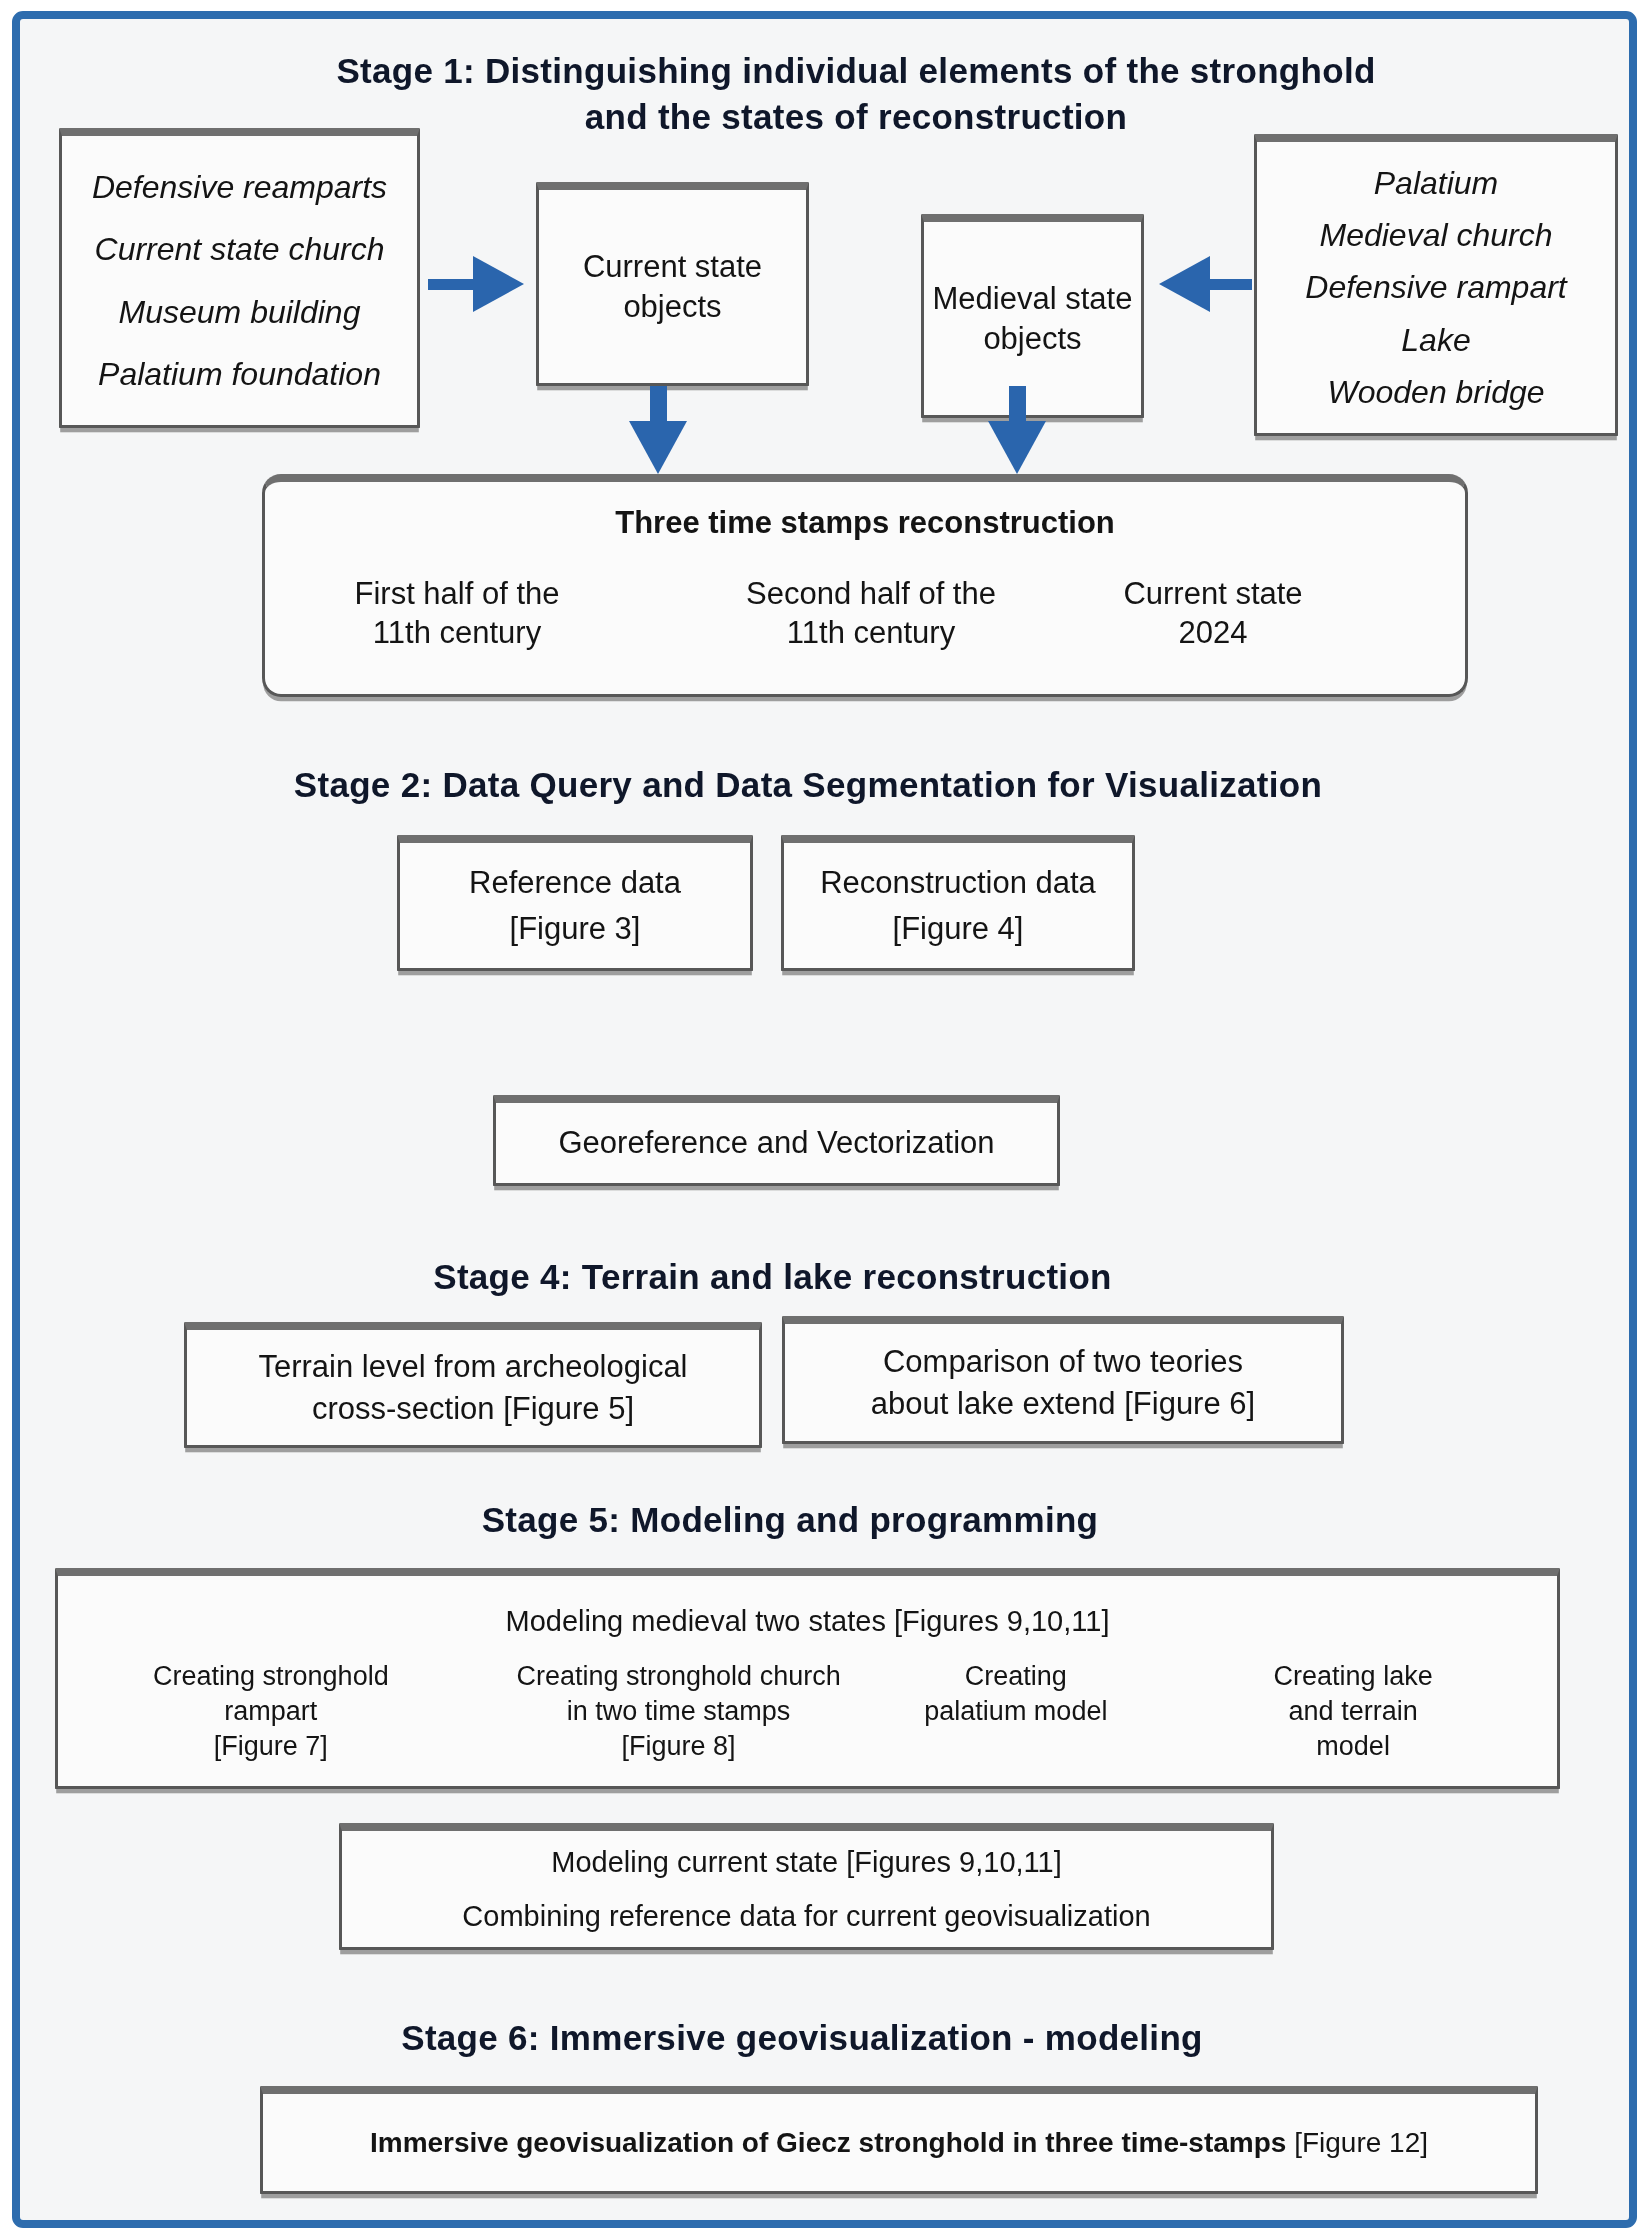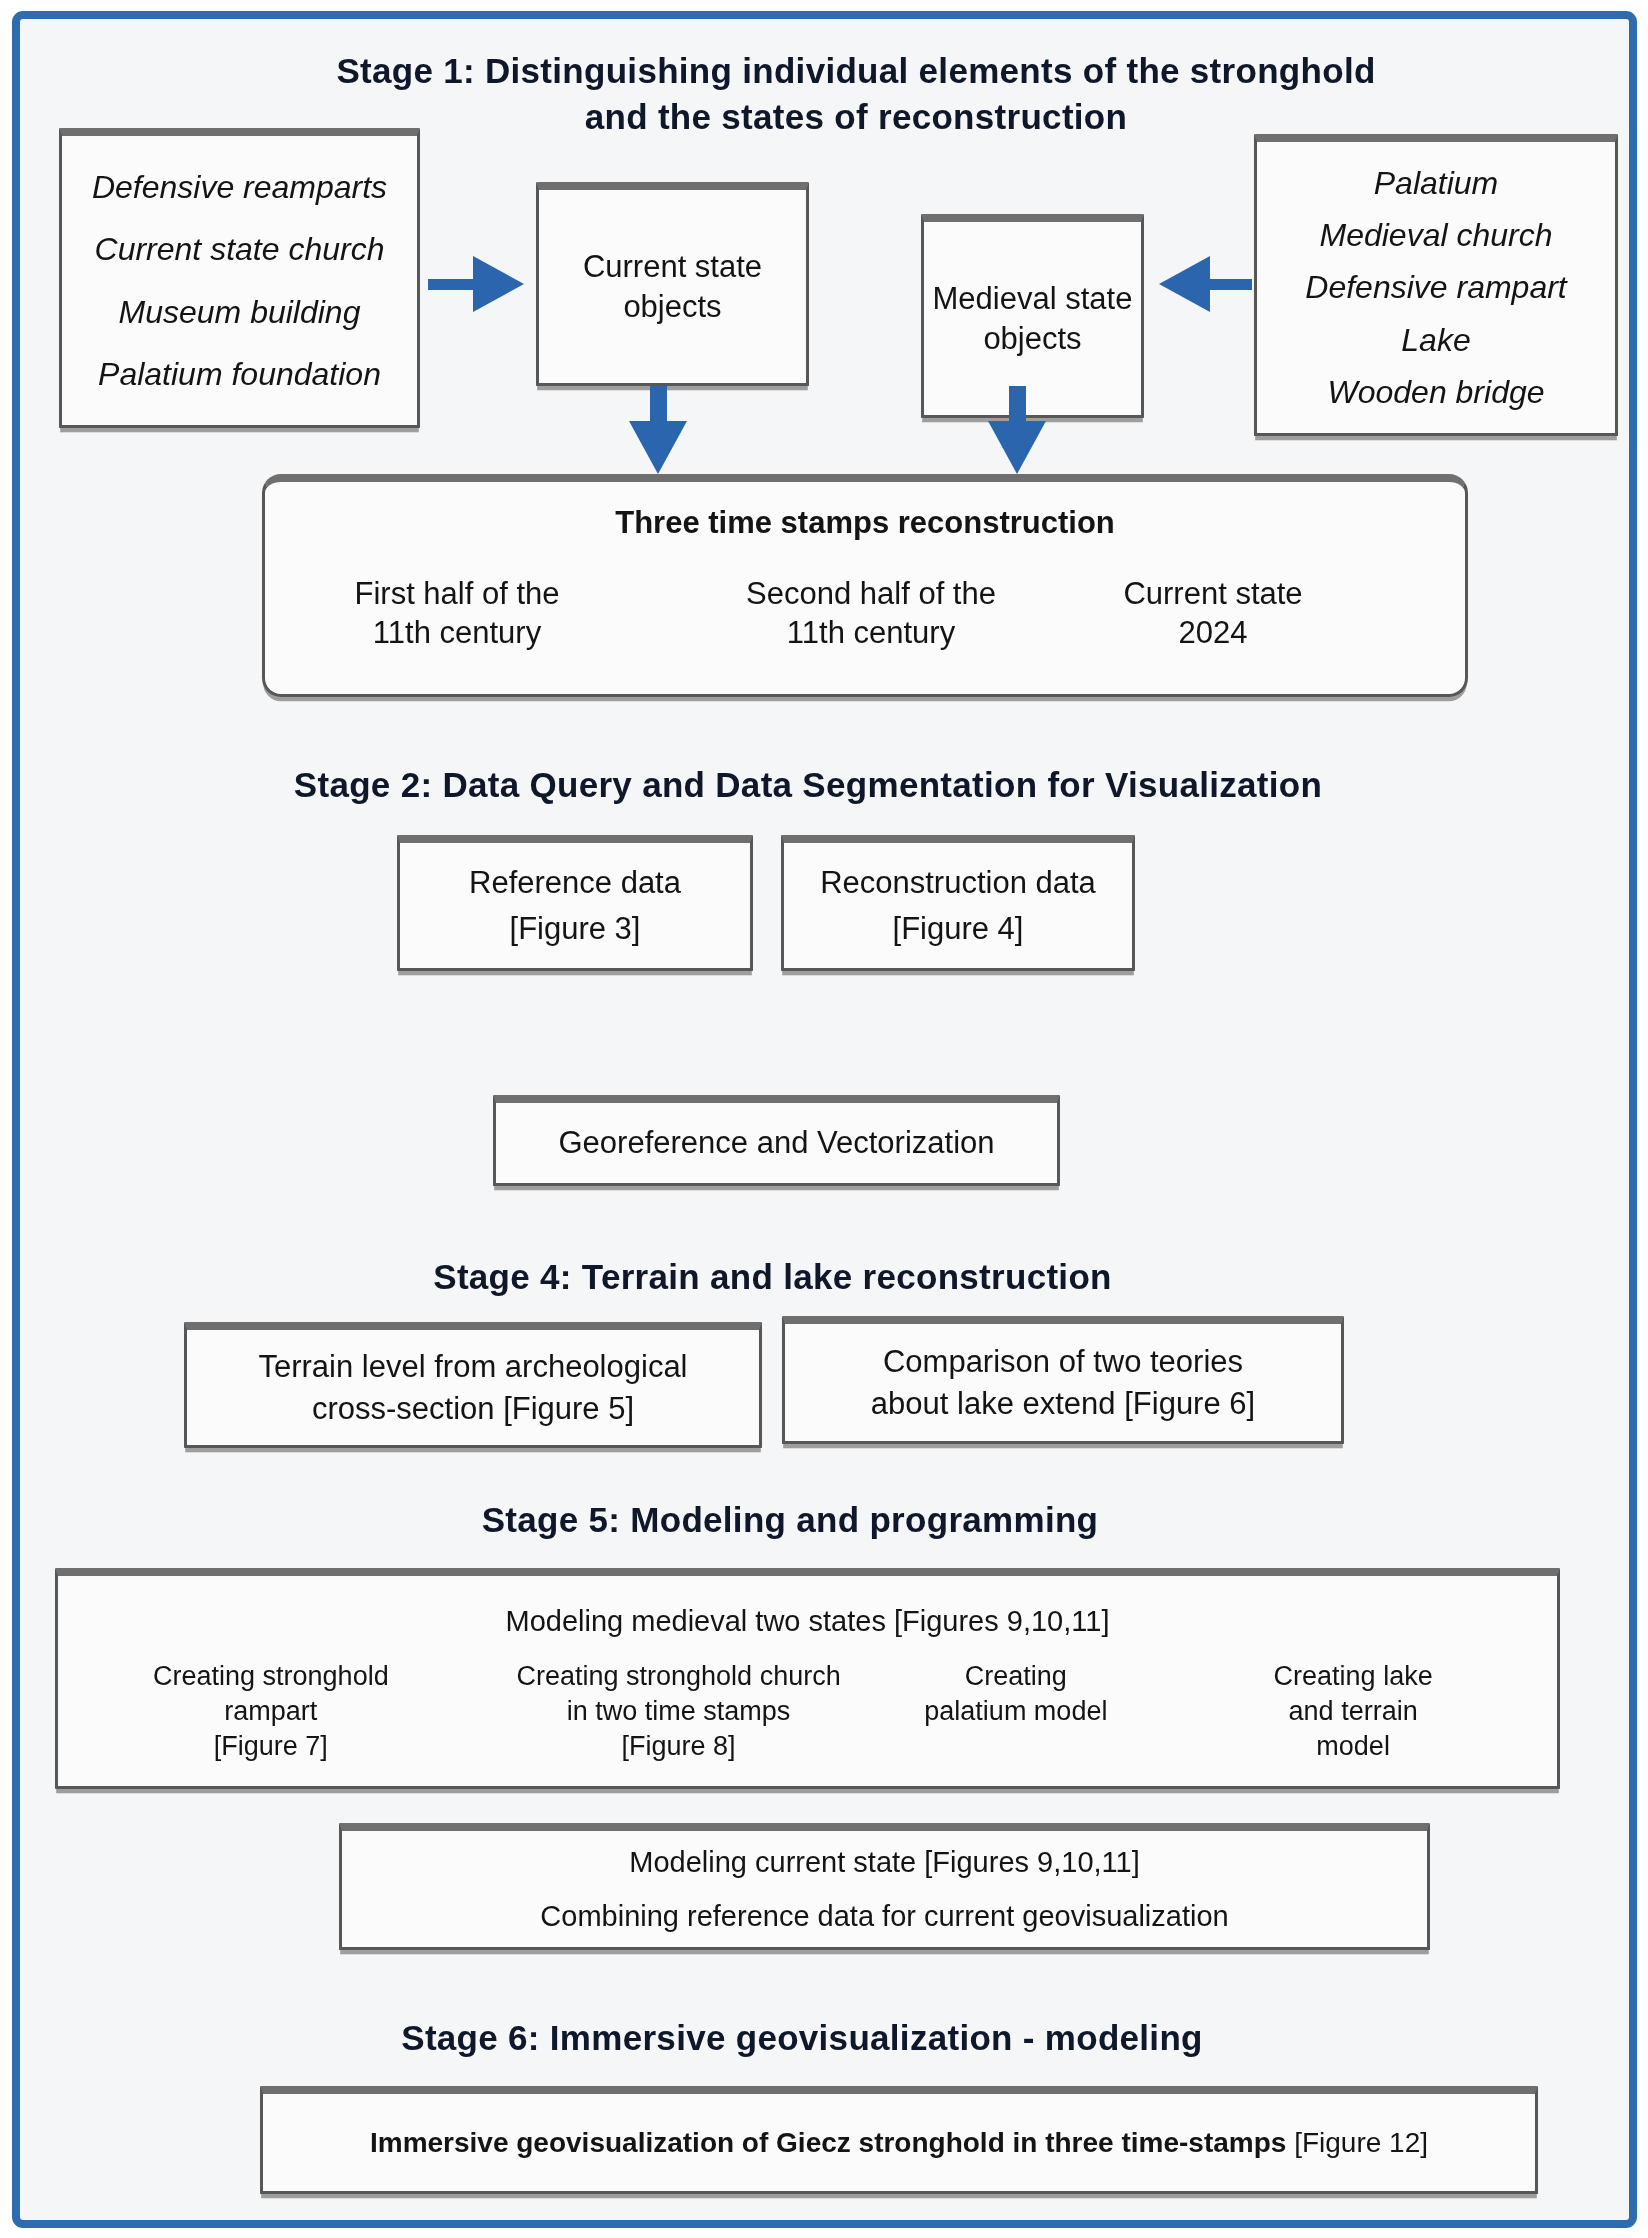--- a/index.html
+++ b/index.html
@@ -83,21 +83,21 @@
   #s3-box { left: 493px; top: 1095px; width: 567px; height: 91px; }
   #s4-title { left: 0; top: 1254px; width: 1545px; }
   #s4-box1 { left: 184px;  top: 1322px; width: 578px; height: 126px; line-height: 42px; }
   #s4-box2 { left: 782px; top: 1316px; width: 562px; height: 128px; line-height: 42px; }
   #s5-title { left: 0; top: 1497px; width: 1580px; }
   #s5-main { left: 55px; top: 1568px; width: 1505px; height: 221px; position: absolute; }
   #s5-col1 { left: 14.2%; }
   #s5-col2 { left: 41.4%; }
   #s5-col3 { left: 63.9%; }
   #s5-col4 { left: 86.4%; }
-  #s5-box2 { left: 339px; top: 1823px; width: 1091px; height: 127px; font-size: 29px; line-height: 54px; }
+  #s5-box2 { left: 339px; top: 1823px; width: 935px; height: 127px; font-size: 29px; line-height: 54px; }
   #s6-title { left: 0; top: 2015px; width: 1604px; }
   #s6-box { left: 260px; top: 2086px; width: 1278px; height: 108px; font-size: 28px; display: flex; flex-direction: row; }
   #s6-box .main { font-weight: 700; }
 </style>
 </head>
 <body>
 
 <div class="page">
   <div class="frame"></div>
 

